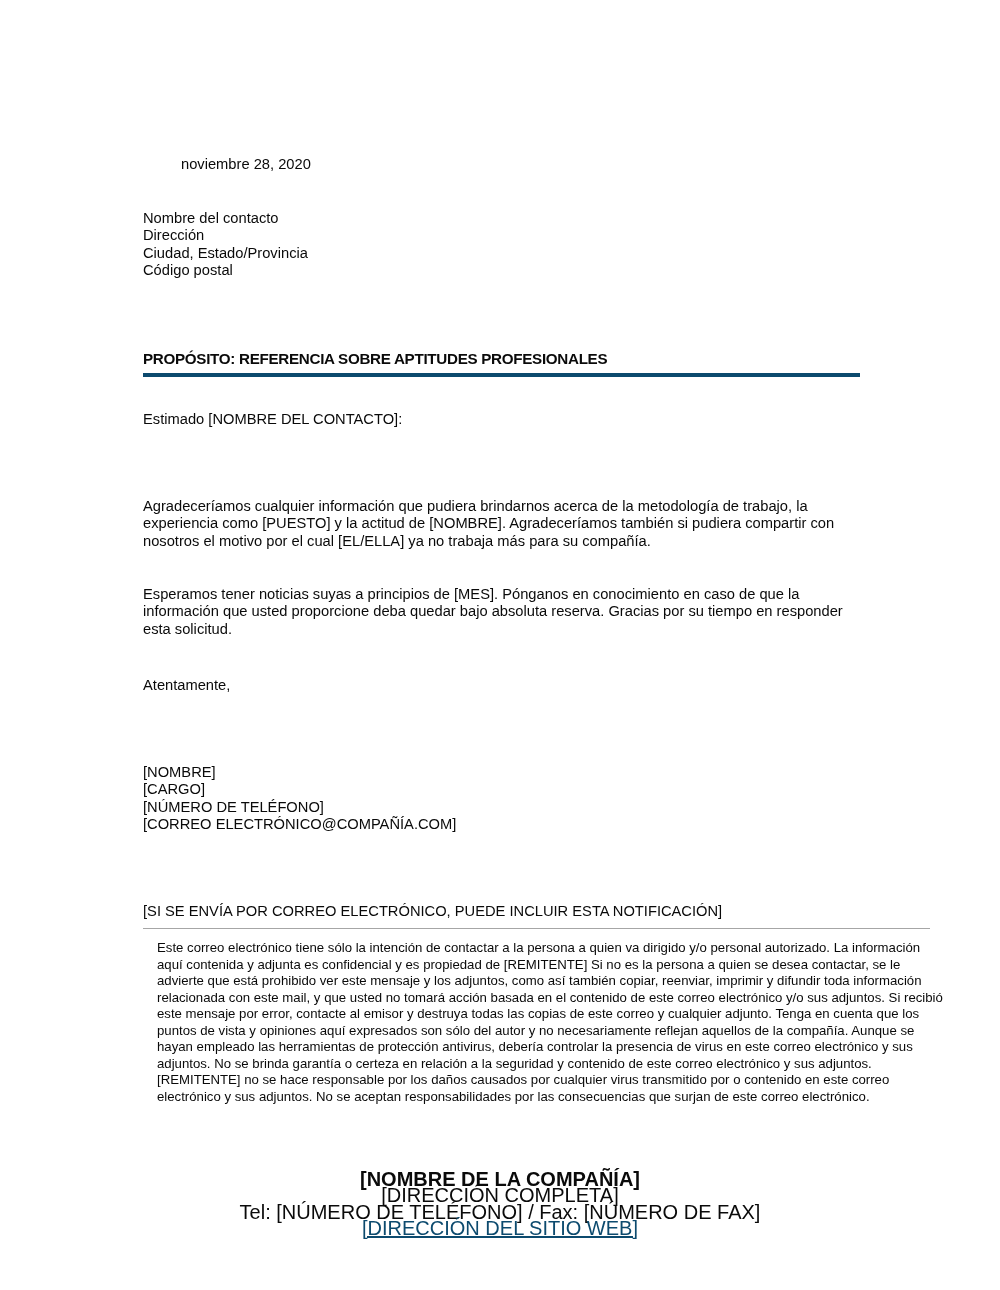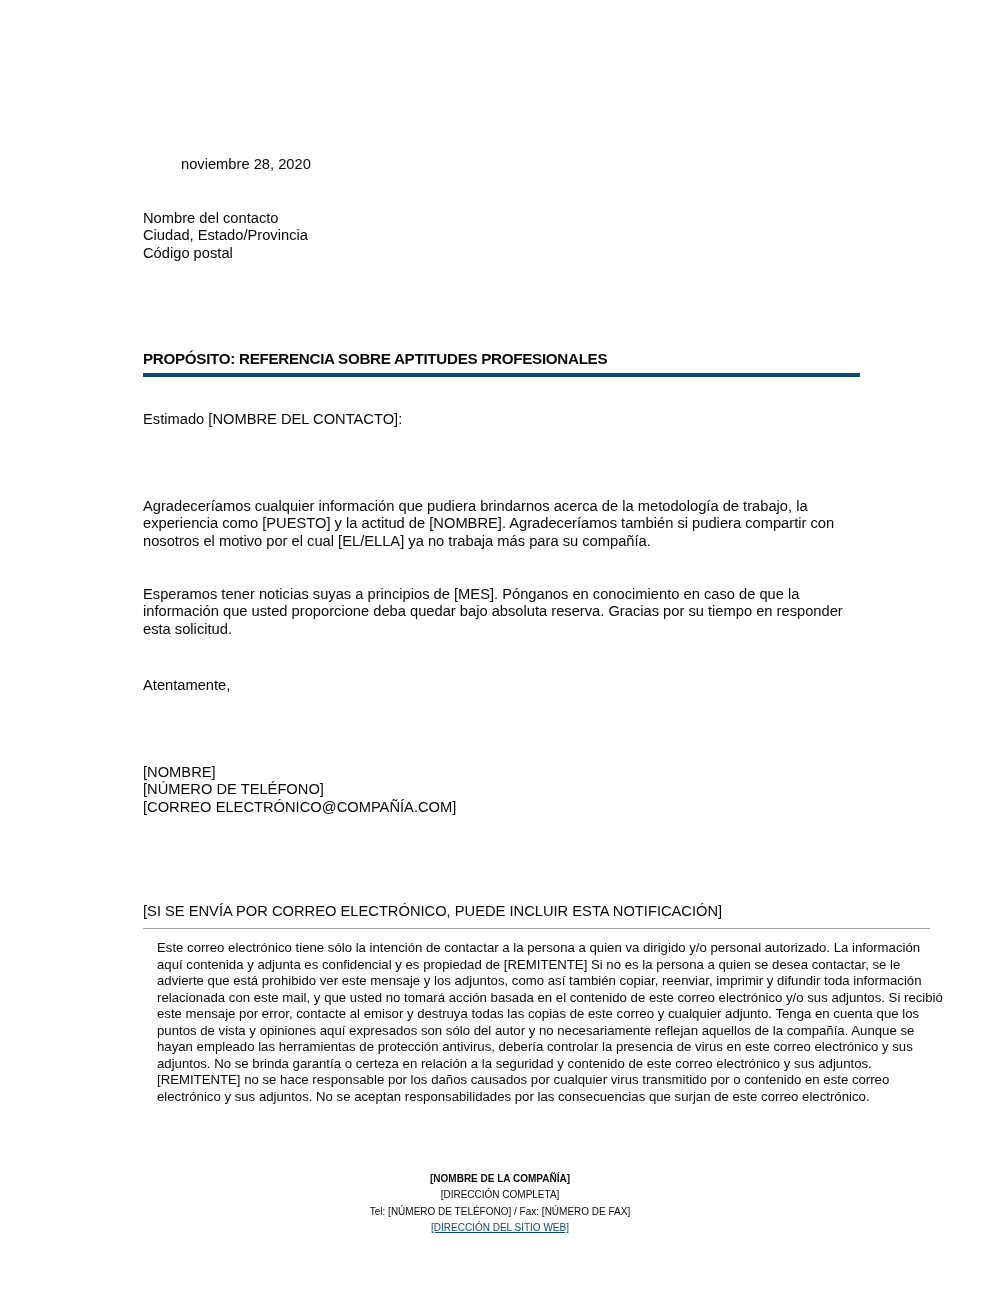--- a/index.html
+++ b/index.html
@@ -55,56 +55,58 @@
     font-size: 13.2px;
     line-height: 16.5px;
     margin-left: 14px;
   }
   .footer-block {
     position: absolute;
     top: 1171px;
     left: 0;
     width: 1000px;
     text-align: center;
-    font-size: 10px;
+    font-size: 20px;
     line-height: 16.4px;
   }
   .footer-company { font-weight: bold; }
   .footer-link {
     color: #0c4a6e;
     text-decoration: underline;
     cursor: pointer;
   }
 </style>
 </head>
 <body>
 
 <div class="page">
 
   <div class="block date-block">noviembre 28, 2020</div>
 
   <div class="block recipient-block">
     <div>Nombre del contacto</div>
+    <div>Dirección</div>
     <div>Ciudad, Estado/Provincia</div>
     <div>Código postal</div>
   </div>
 
   <div class="block subject-block">PROPÓSITO: REFERENCIA SOBRE APTITUDES PROFESIONALES</div>
 
   <div class="block salutation-block">Estimado [NOMBRE DEL CONTACTO]:</div>
 
 
   <div class="block para-2">Agradeceríamos cualquier información que pudiera brindarnos acerca de la metodología de trabajo, la experiencia como [PUESTO] y la actitud de [NOMBRE]. Agradeceríamos también si pudiera compartir con nosotros el motivo por el cual [EL/ELLA] ya no trabaja más para su compañía.</div>
 
   <div class="block para-3">Esperamos tener noticias suyas a principios de [MES]. Pónganos en conocimiento en caso de que la información que usted proporcione deba quedar bajo absoluta reserva. Gracias por su tiempo en responder esta solicitud.</div>
 
   <div class="block closing-block">Atentamente,</div>
 
   <div class="block signature-block">
     <div>[NOMBRE]</div>
+    <div>[CARGO]</div>
     <div>[NÚMERO DE TELÉFONO]</div>
     <div>[CORREO ELECTRÓNICO@COMPAÑÍA.COM]</div>
   </div>
 
   <div class="block notice-block">[SI SE ENVÍA POR CORREO ELECTRÓNICO, PUEDE INCLUIR ESTA NOTIFICACIÓN]</div>
 
   <div class="divider"></div>
 
   <div class="block disclaimer-block">Este correo electrónico tiene sólo la intención de contactar a la persona a quien va dirigido y/o personal autorizado. La información aquí contenida y adjunta es confidencial y es propiedad de [REMITENTE] Si no es la persona a quien se desea contactar, se le advierte que está prohibido ver este mensaje y los adjuntos, como así también copiar, reenviar, imprimir y difundir toda información relacionada con este mail, y que usted no tomará acción basada en el contenido de este correo electrónico y/o sus adjuntos. Si recibió este mensaje por error, contacte al emisor y destruya todas las copias de este correo y cualquier adjunto. Tenga en cuenta que los puntos de vista y opiniones aquí expresados son sólo del autor y no necesariamente reflejan aquellos de la compañía. Aunque se hayan empleado las herramientas de protección antivirus, debería controlar la presencia de virus en este correo electrónico y sus adjuntos. No se brinda garantía o certeza en relación a la seguridad y contenido de este correo electrónico y sus adjuntos. [REMITENTE] no se hace responsable por los daños causados por cualquier virus transmitido por o contenido en este correo electrónico y sus adjuntos. No se aceptan responsabilidades por las consecuencias que surjan de este correo electrónico.</div>
 

